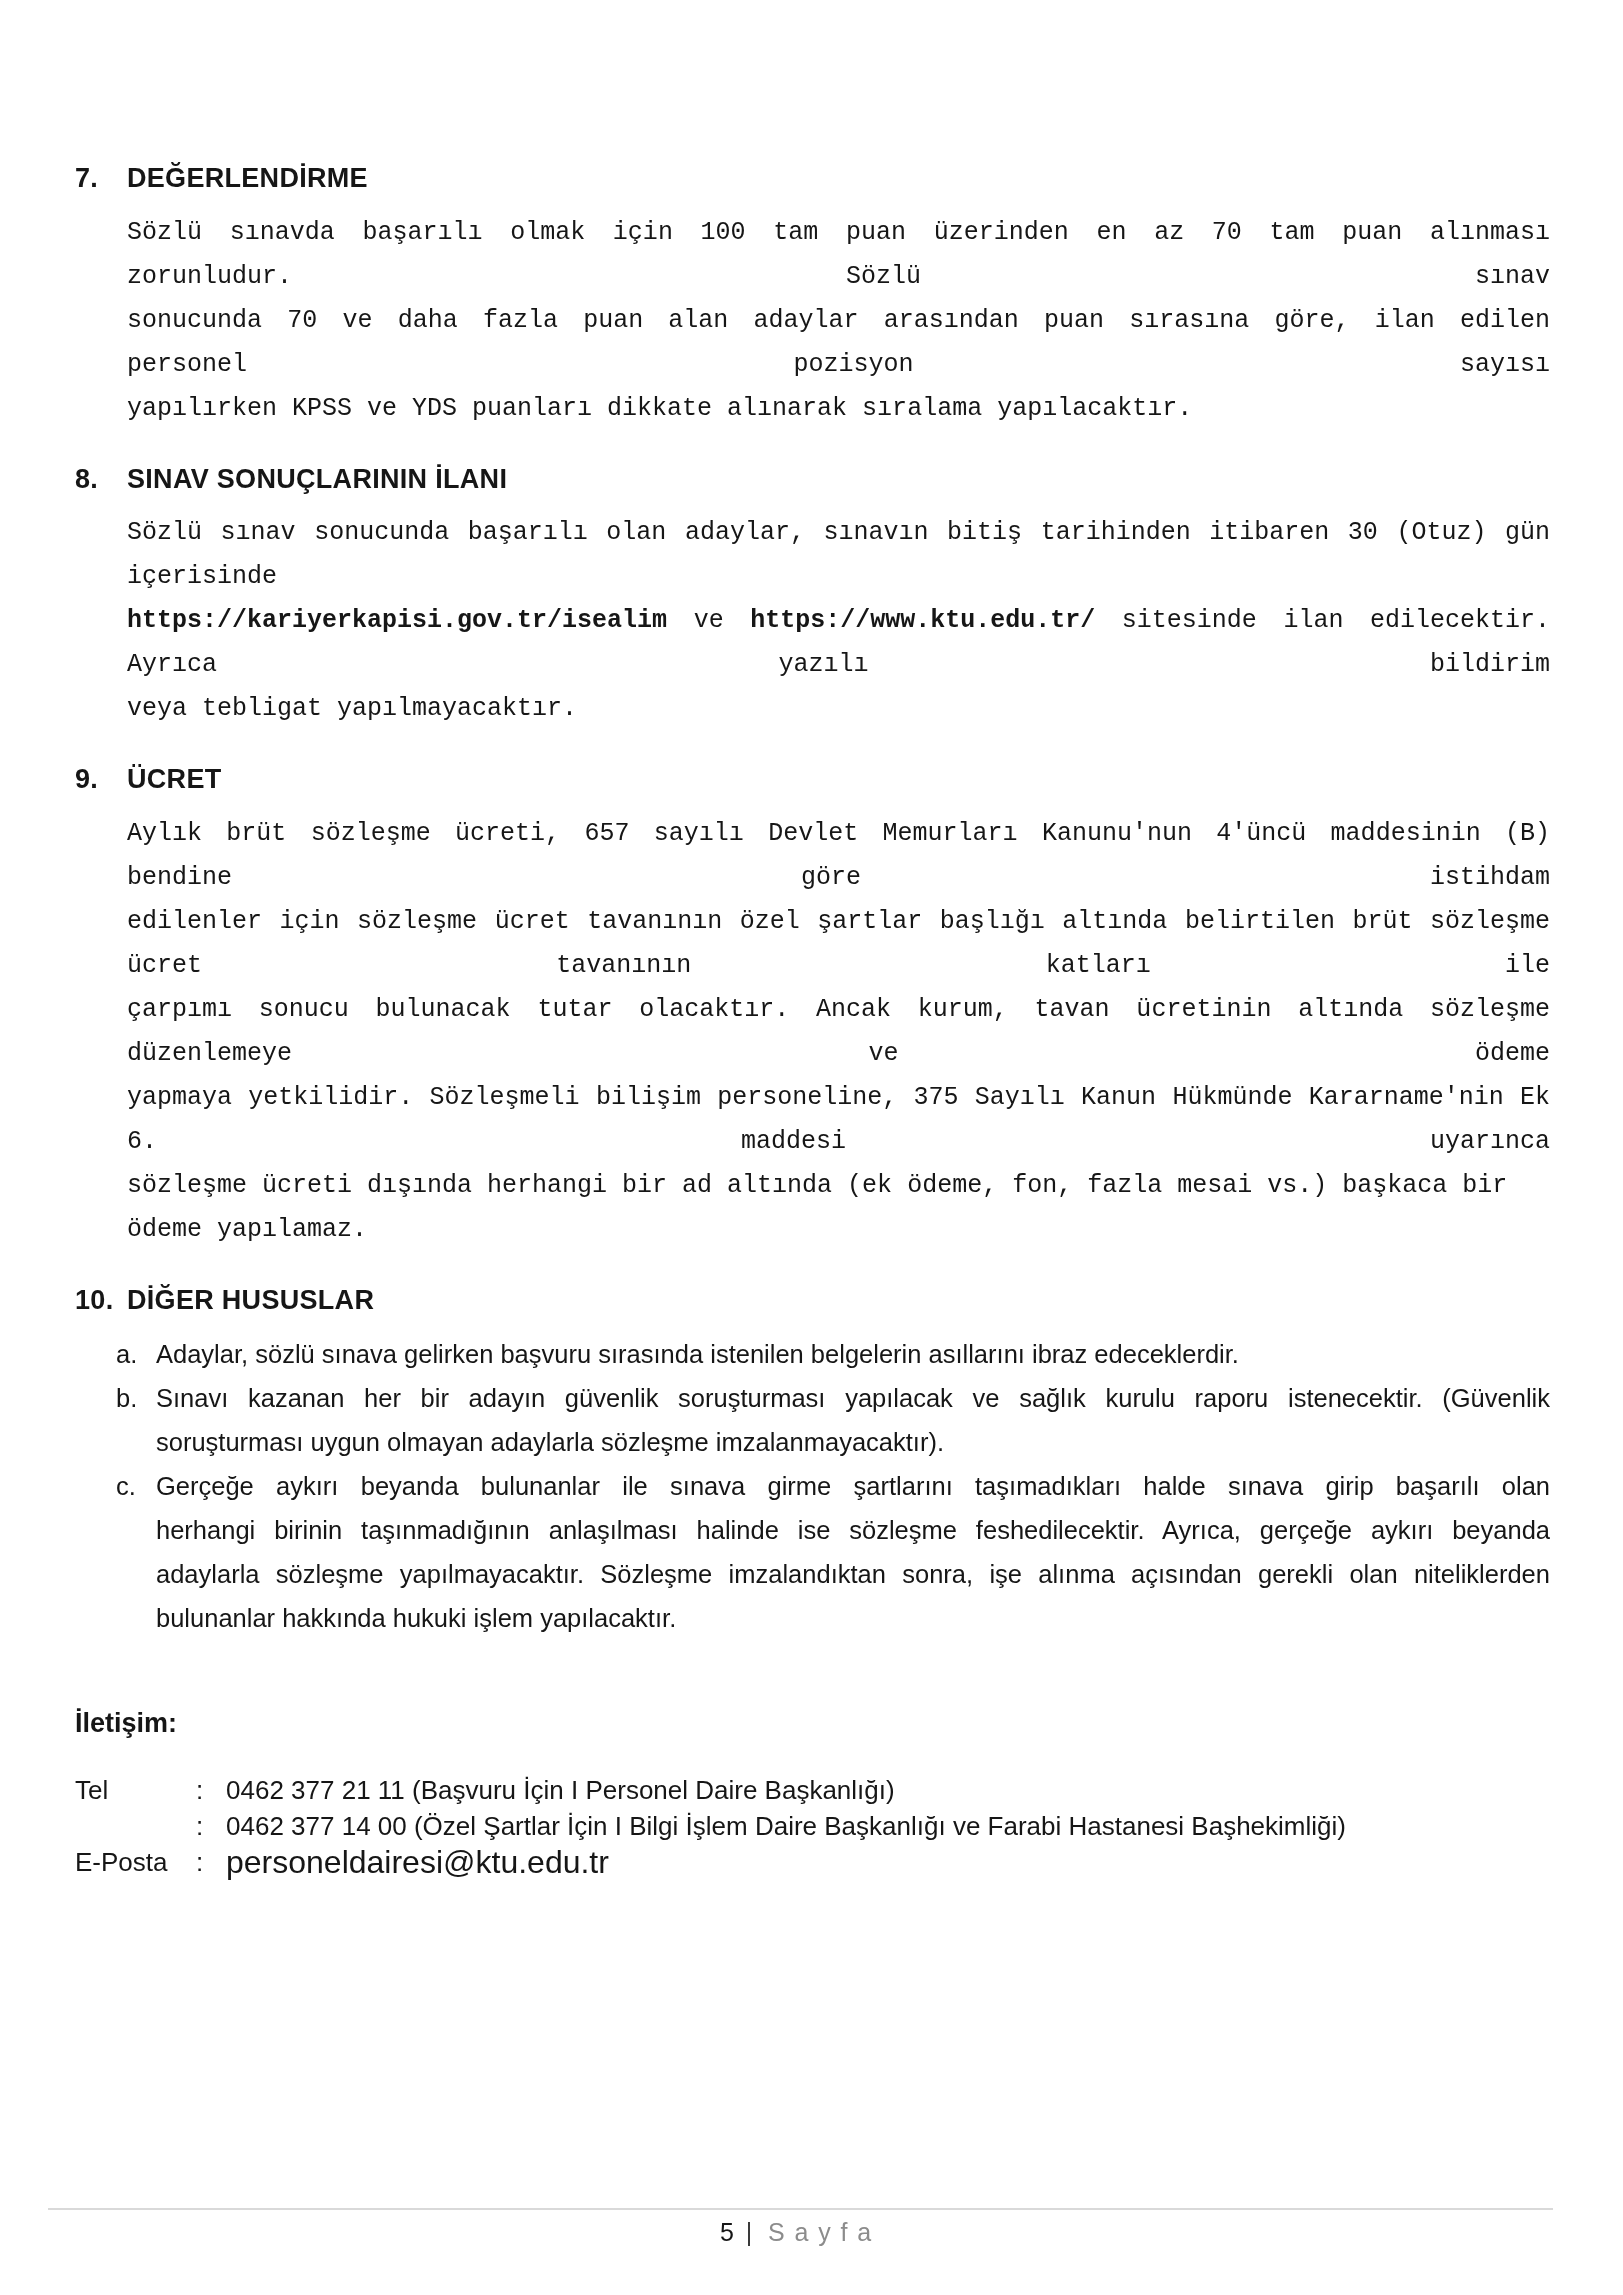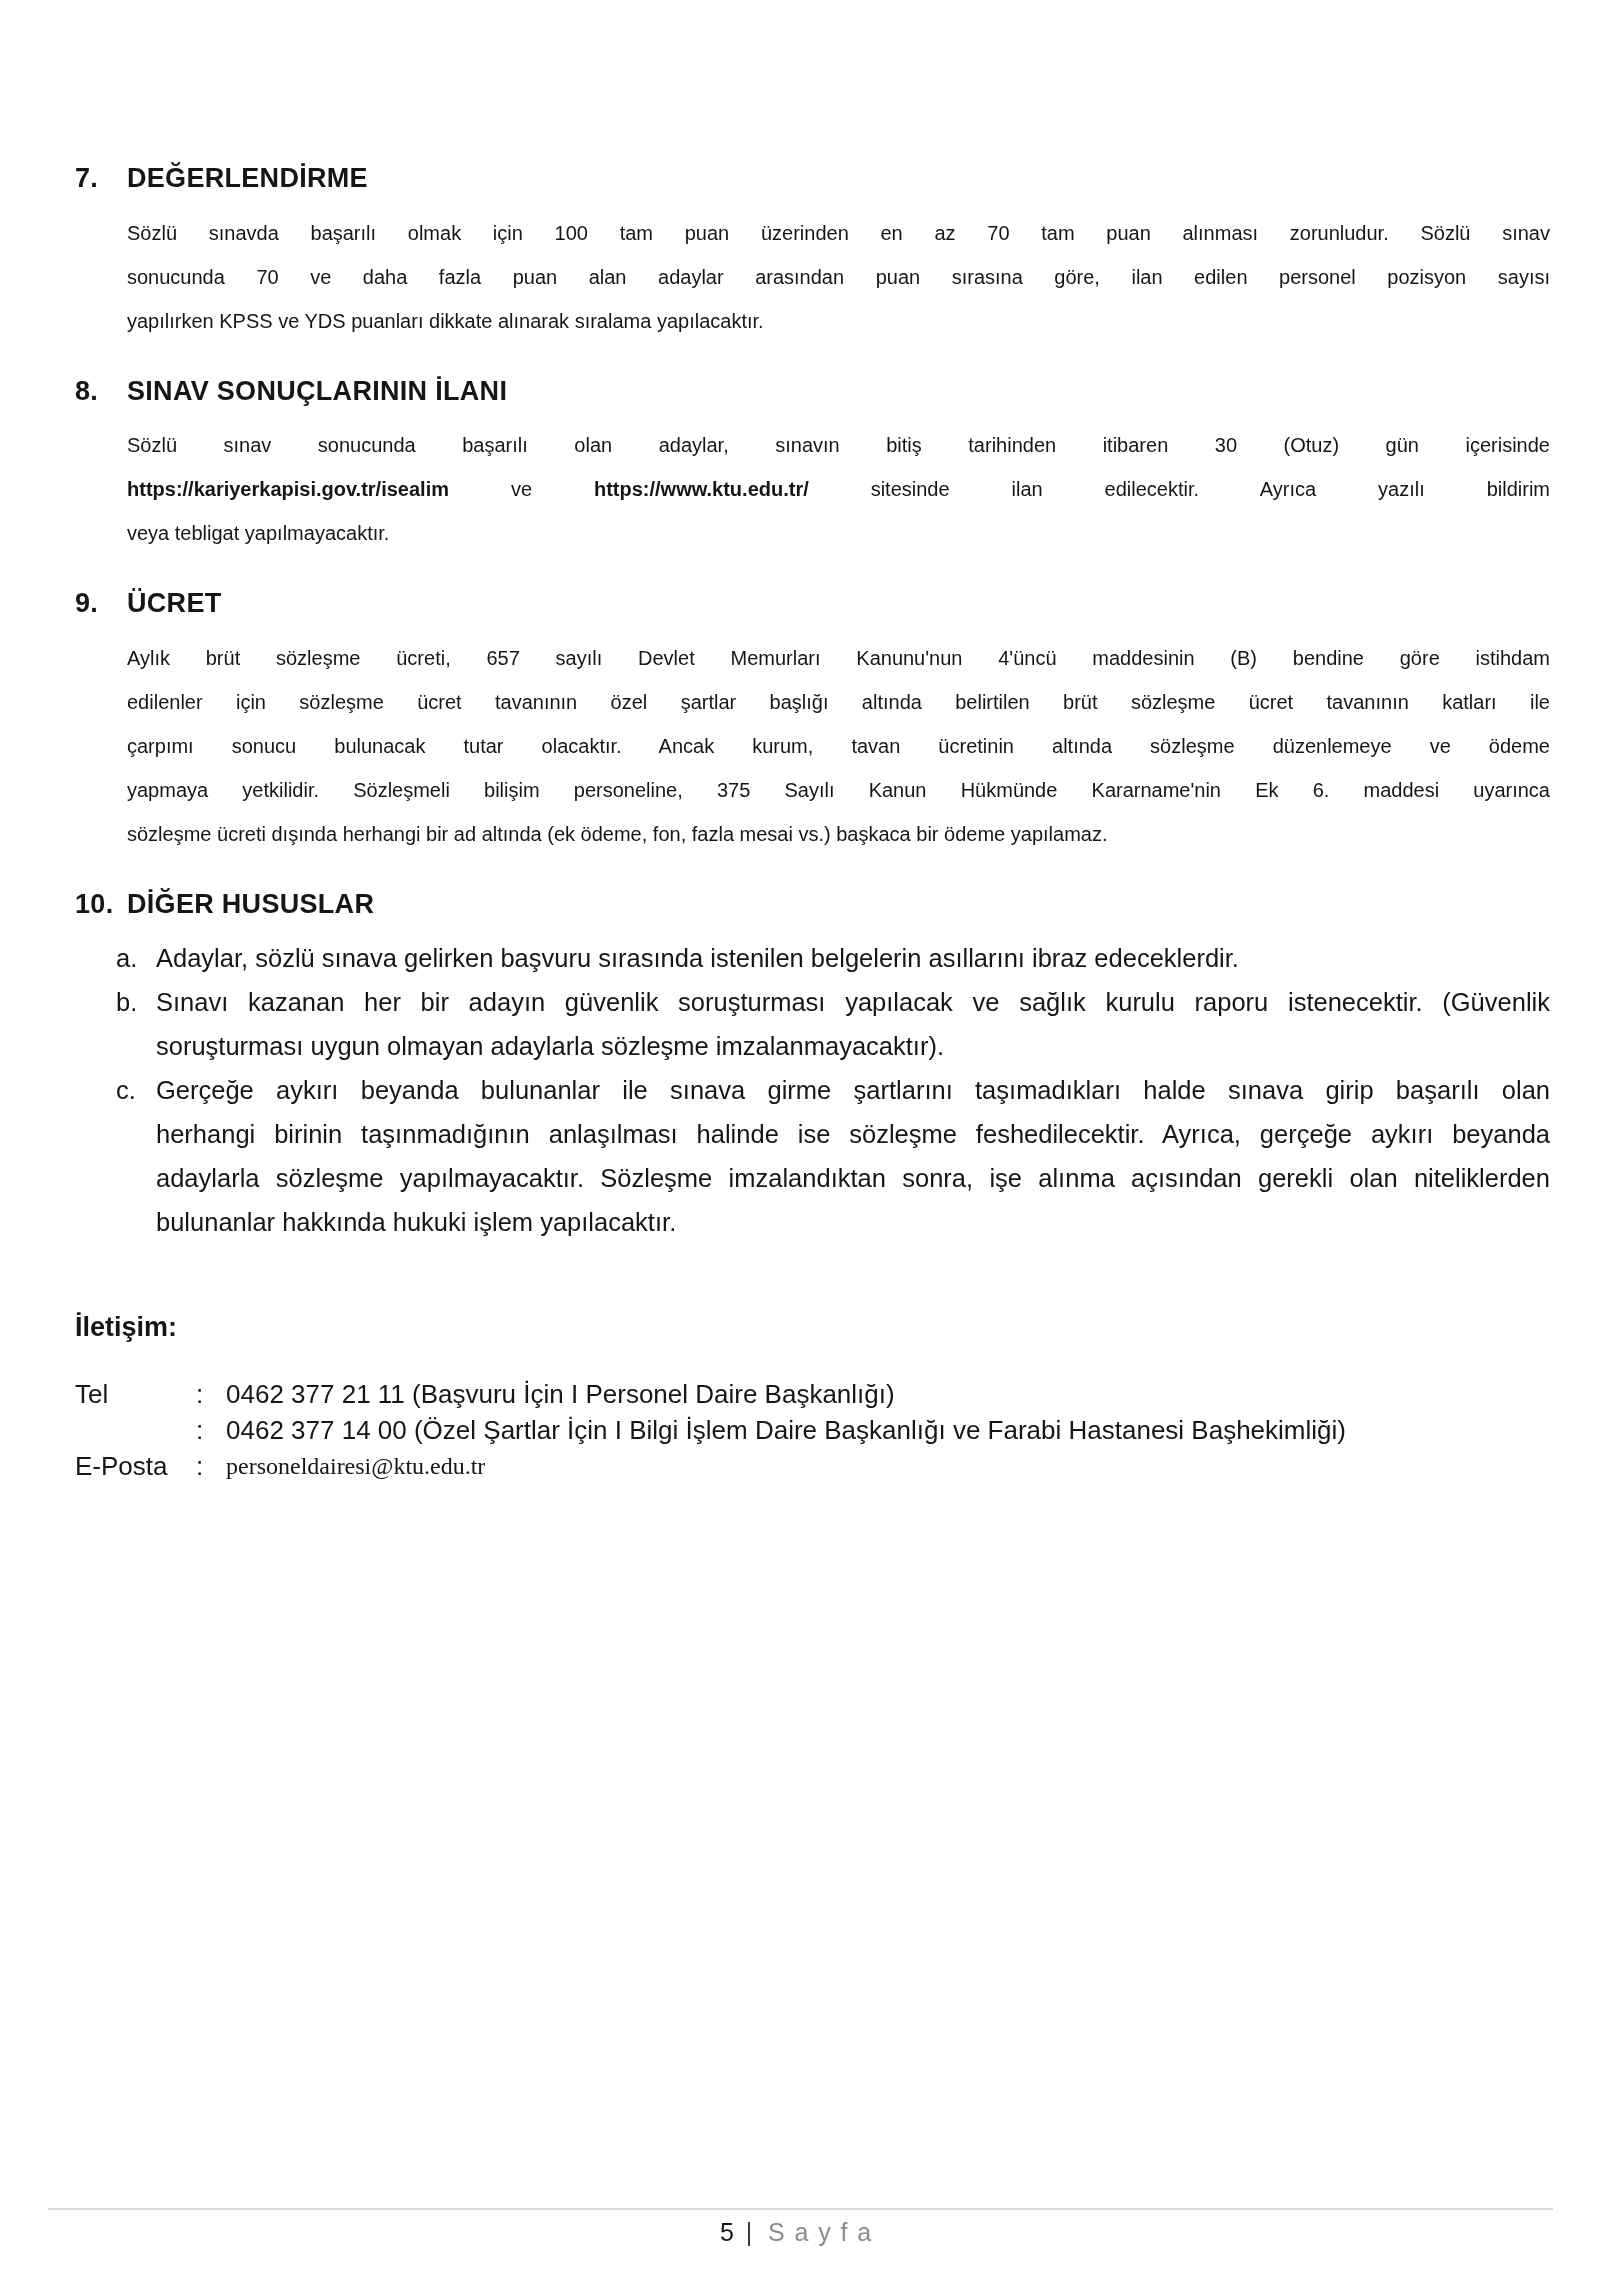--- a/index.html
+++ b/index.html
@@ -21,22 +21,23 @@
   .sec-head {
     display:flex;
     font-weight:bold;
     font-size:27px;
     line-height:44px;
     letter-spacing:0.3px;
   }
   .sec-num { width:52px; flex:none; }
   .para {
     margin:10.5px 0 0 52px;
-    font-size:20px;
+    font-size:25px;
     line-height:44px;
+    font-family:Liberation Mono, monospace;
   }
   .line { text-align:justify; text-align-last:justify; }
   .line.last { text-align:left; text-align-last:left; }
   .b { font-weight:bold; }
   .list { margin-top:10.5px; }
   .item {
     position:relative;
     padding-left:81px;
     font-size:25.5px;
     line-height:44px;
@@ -45,21 +46,21 @@
   .contact { margin-top:65px; }
   .contact-heading {
     font-weight:bold;
     font-size:27px;
     line-height:36px;
     margin-bottom:31px;
   }
   .c-row { display:flex; font-size:26px; line-height:36px; }
   .c-label { width:121px; flex:none; }
   .c-colon { width:30px; flex:none; }
-  .c-text.serif { font-family:Liberation Serif, serif; font-size:24px; }
+  .c-text.serif { font-family:Liberation Sans, sans-serif; font-size:32px; }
   .footer {
     position:absolute;
     top:2208px;
     left:48px;
     width:1505px;
     border-top:2px solid #d9d9d9;
   }
   .footer-text {
     margin-top:7.9px;
     text-align:center;

